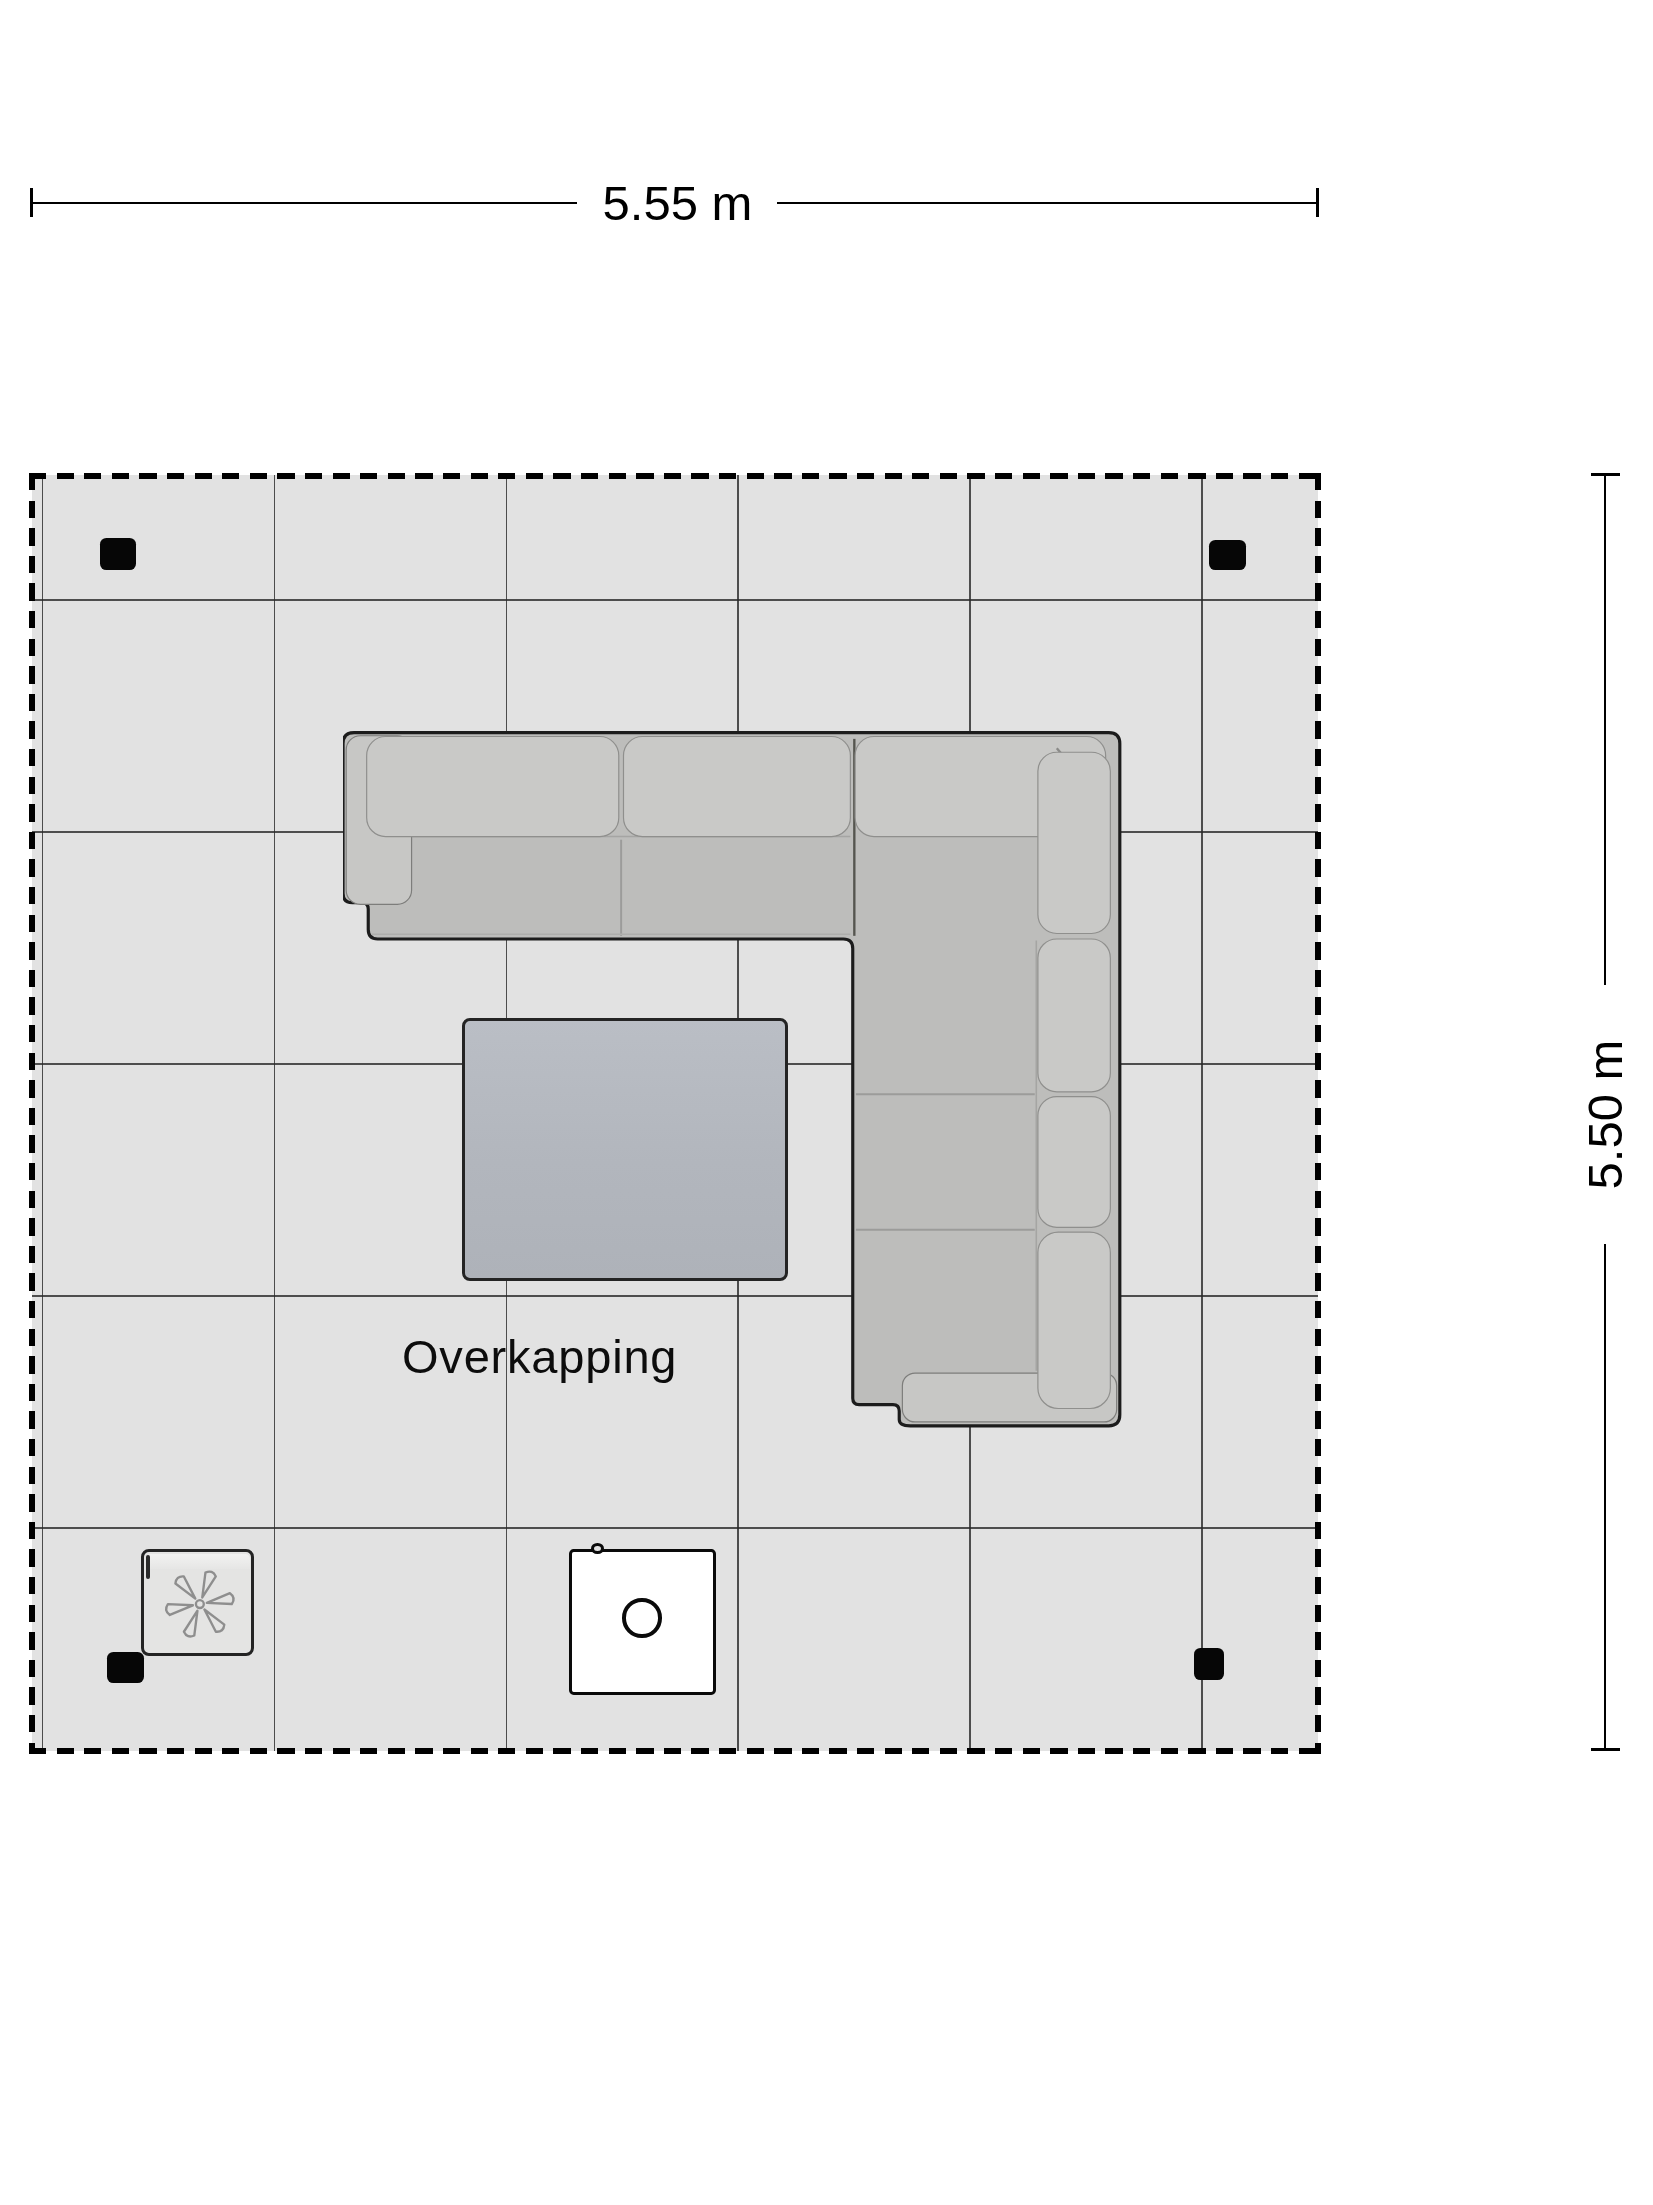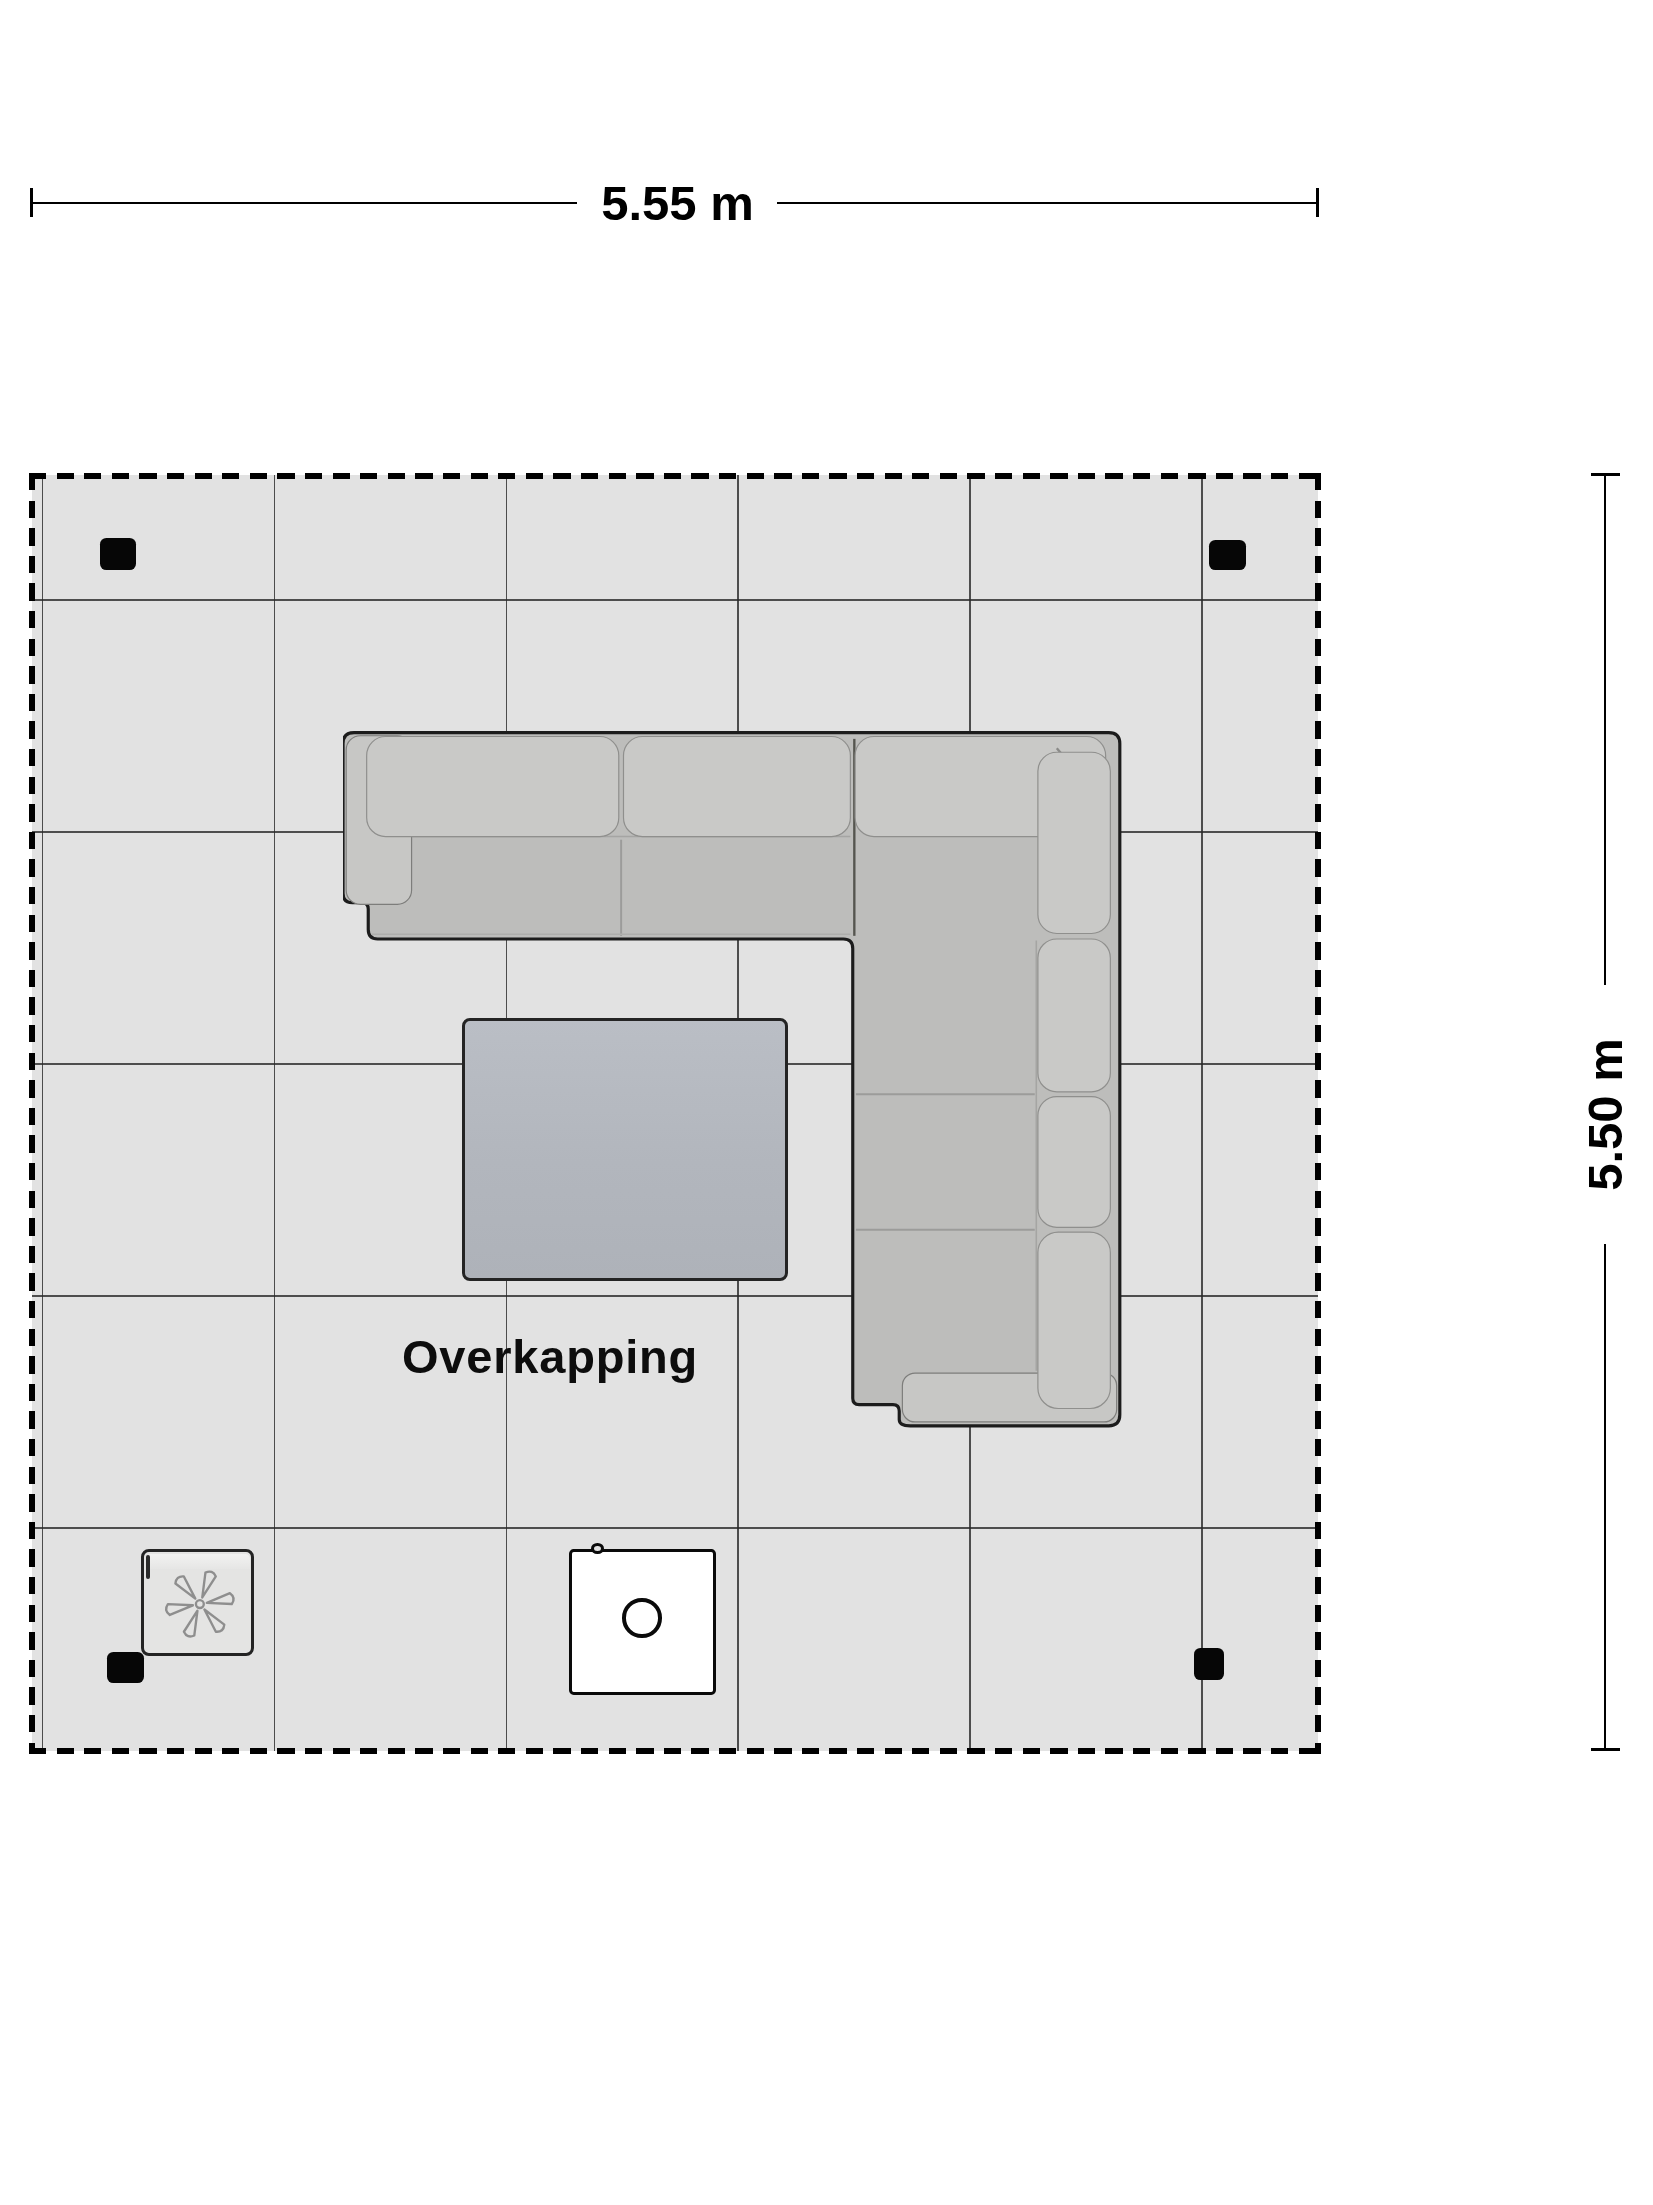--- a/index.html
+++ b/index.html
@@ -1,19 +1,18 @@
 <!DOCTYPE html>
 <html style="font-size:12.6px"><head>
 <meta charset="utf-8">
 <style>
   html,body{margin:0;padding:0;background:#ffffff;}
   #canvas{
     position:relative;width:1654px;height:2205px;background:#ffffff;overflow:hidden;
     font-family:"Liberation Sans", sans-serif;
-    font-weight:bold;
   }
 
   
   .dim-seg{position:absolute;background:#000;}
   .dim-label{
     position:absolute;color:#000;font-size:49px;line-height:63px;
     text-align:center;white-space:nowrap;
   }
   .dim-label.vert{transform:rotate(-90deg);transform-origin:center center;}
 

